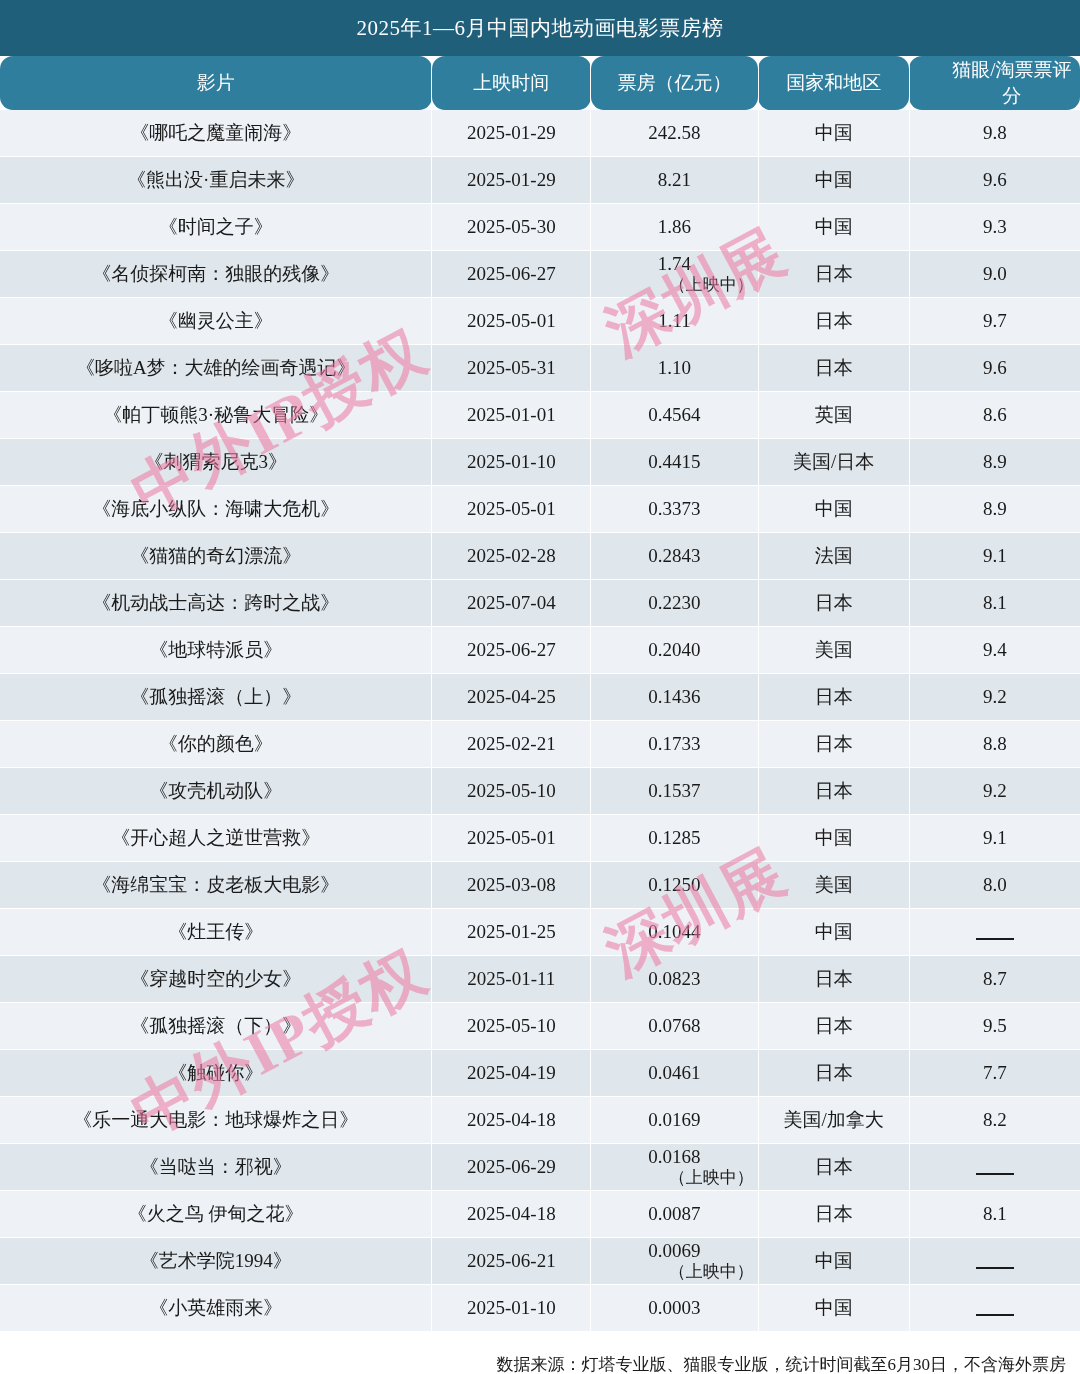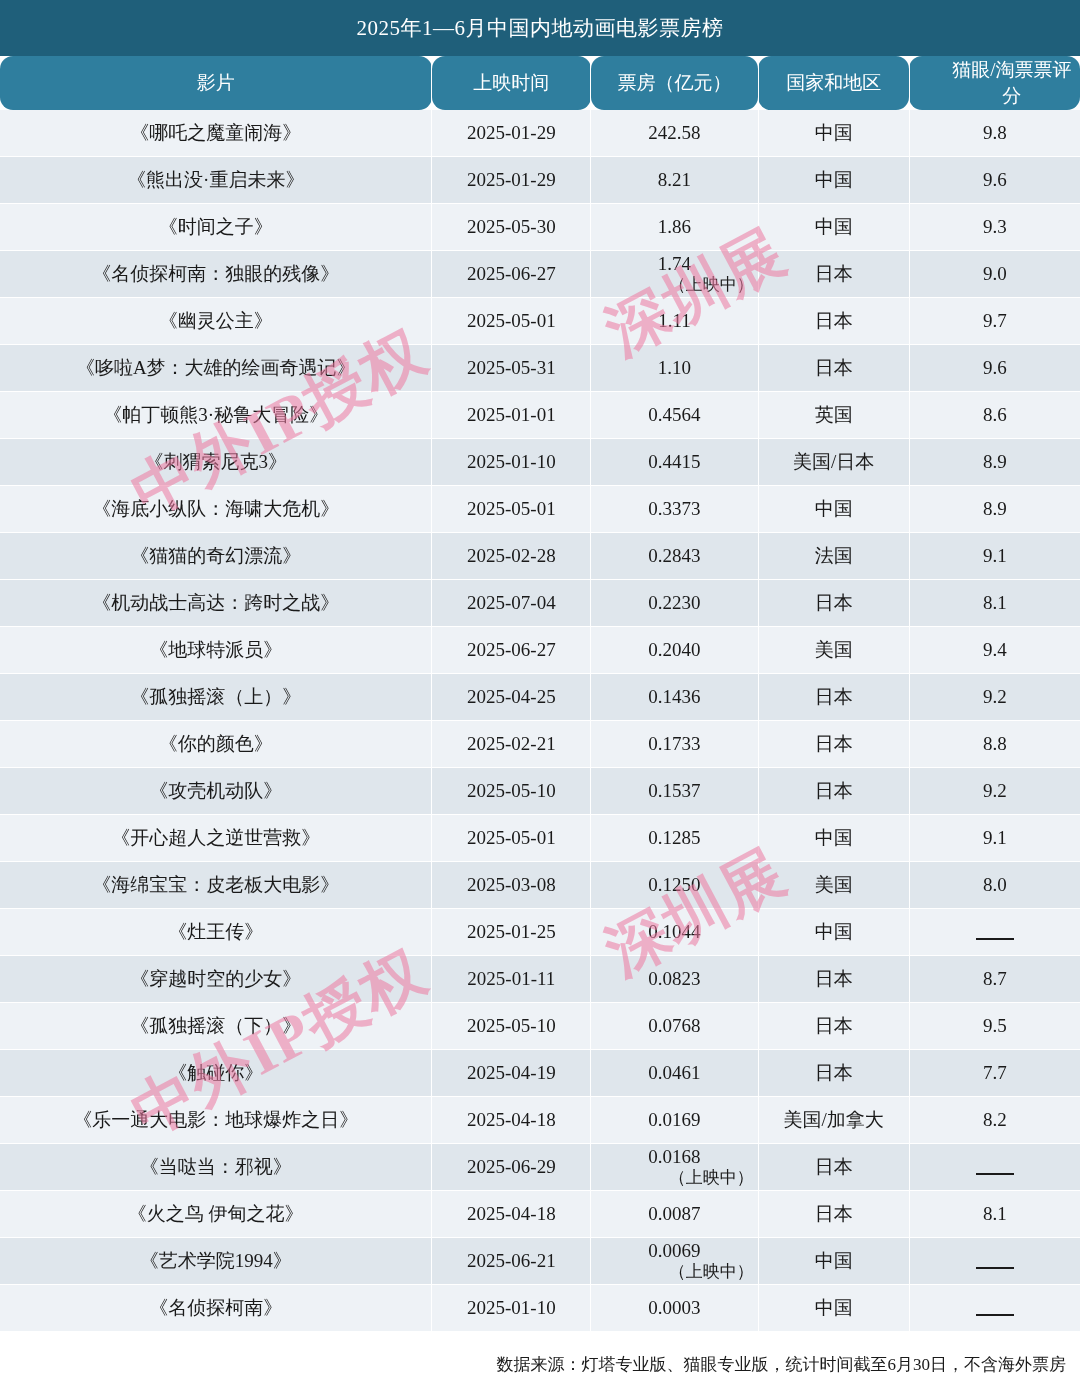--- a/index.html
+++ b/index.html
@@ -303,21 +303,21 @@
           <td>8.1</td>
         </tr>
         <tr class="even">
           <td>《艺术学院1994》</td>
           <td>2025-06-21</td>
           <td><span>0.0069</span><span class="sub">（上映中）</span></td>
           <td>中国</td>
           <td><span class="dash"></span></td>
         </tr>
         <tr class="odd">
-          <td>《名侦探柯南》</td>
+          <td>《小英雄雨来》</td>
           <td>2025-01-10</td>
           <td><span>0.0003</span></td>
           <td>中国</td>
           <td><span class="dash"></span></td>
         </tr>
       </tbody>
     <tfoot>
       <tr>
         <td colspan="5">数据来源：灯塔专业版、猫眼专业版，统计时间截至6月30日，不含海外票房</td>
       </tr>

